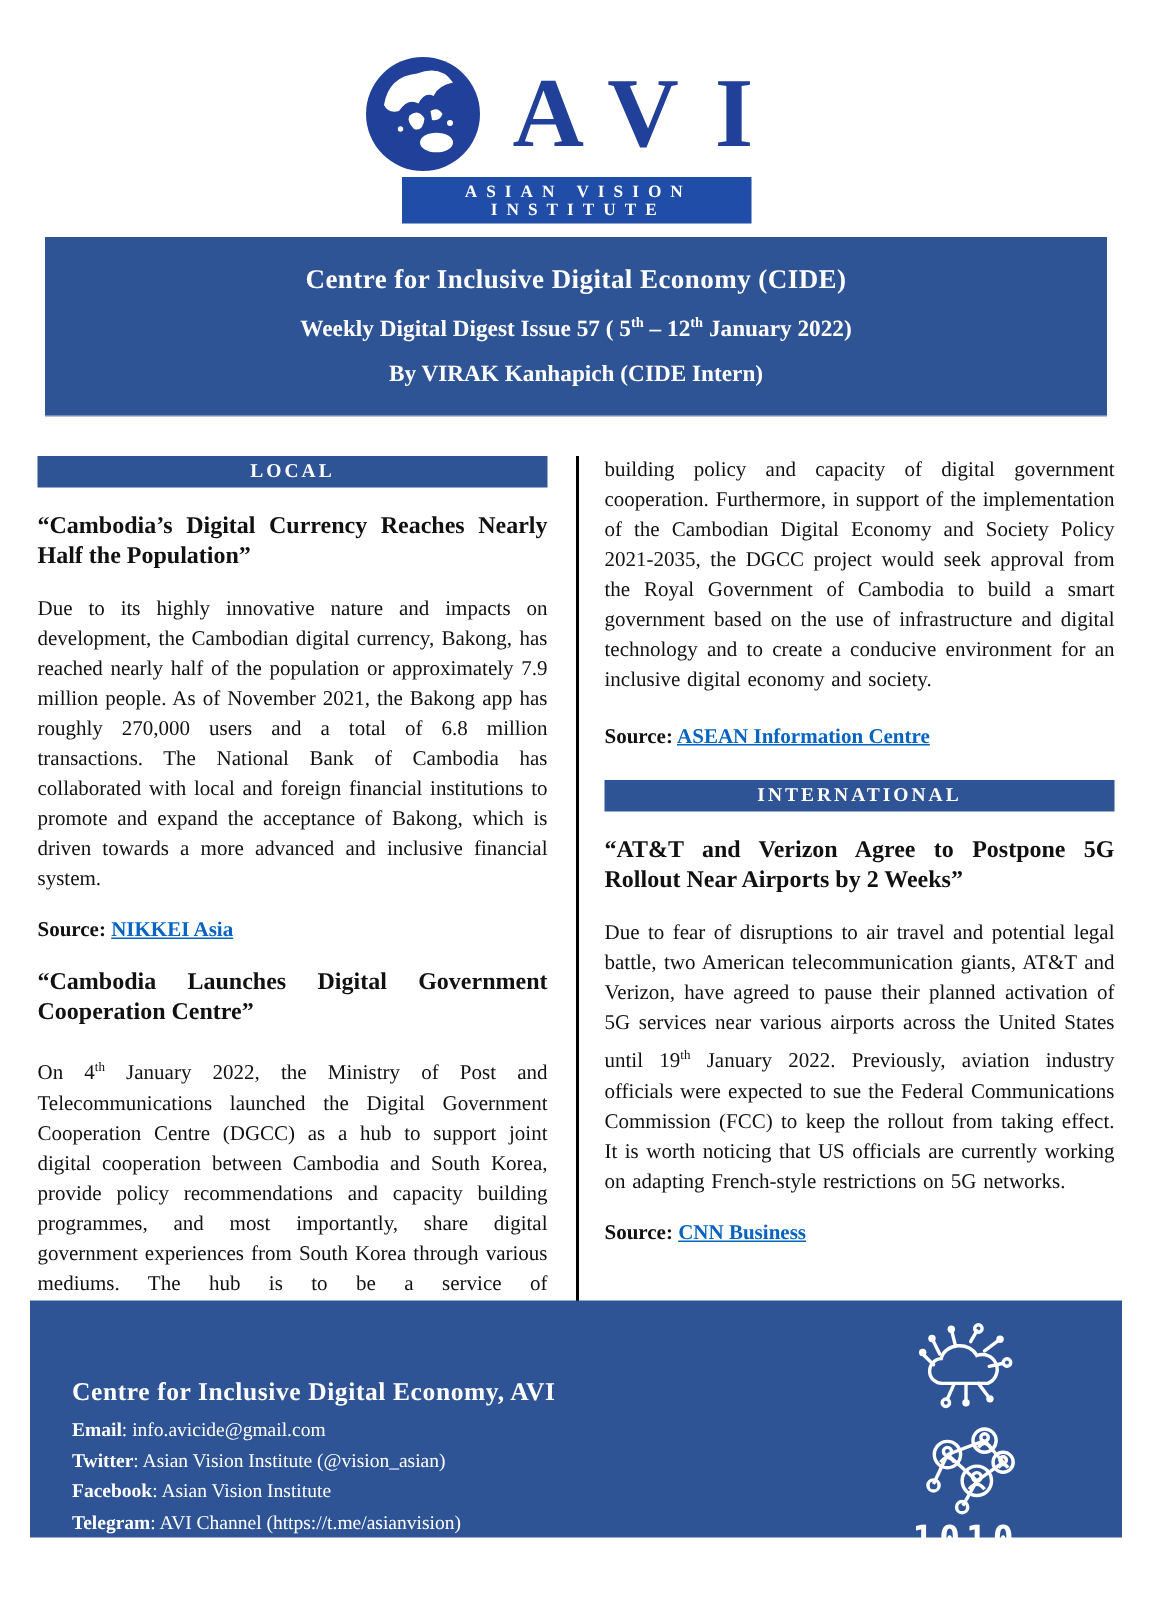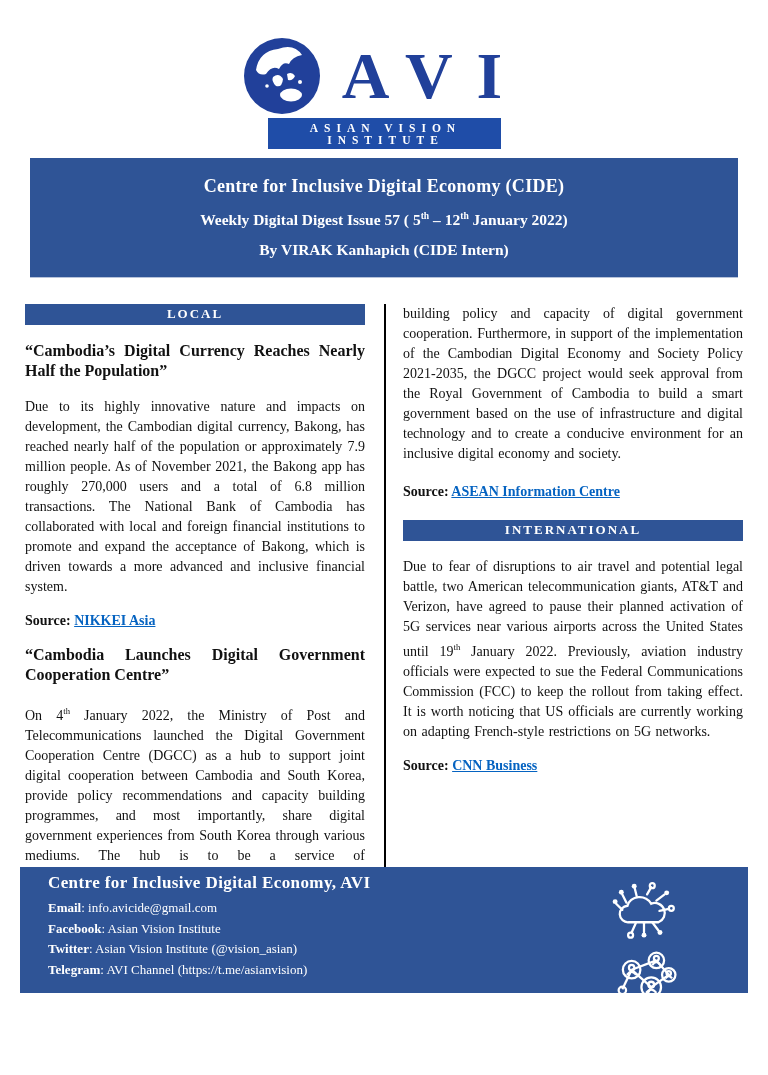--- a/index.html
+++ b/index.html
@@ -82,25 +82,25 @@
   .body-text.flow-continues { text-align-last: justify; }
   .source-line { font-size: 14px; font-weight: bold; margin-bottom: 16px; }
   .source-line a, .src-link {
     color: #0563C1; text-decoration: underline; font-weight: bold; cursor: pointer;
   }
 
   
   .footer {
     position: absolute;
     left: 20px; top: 867px;
-    width: 728px; height: 126px;
+    width: 728px; height: 158px;
     background: #2F5496;
     color: #fff;
     display: flex;
-    align-items: flex-start;
+    align-items: flex-end;
   }
   .footer-text { flex: 1; padding: 6px 0 0 28px; }
   .footer-title { font-size: 17px; font-weight: bold; letter-spacing: .4px; margin-bottom: 5px; }
   .contact-line { font-size: 13px; line-height: 20.5px; }
   .contact-line .lbl { font-weight: bold; }
   .footer-icons {
     width: 190px; height: 100%;
     display: grid;
     grid-template-columns: 1fr;
     grid-template-rows: 1fr 1fr;
@@ -159,34 +159,35 @@
 
   <div class="divider"></div>
 
   <div class="col col-right">
     <p class="body-text" style="margin-bottom:20px;">building policy and capacity of digital government cooperation. Furthermore, in support of the implementation of the Cambodian Digital Economy and Society Policy 2021-2035, the DGCC project would seek approval from the Royal Government of Cambodia to build a smart government based on the use of infrastructure and digital technology and to create a conducive environment for an inclusive digital economy and society.</p>
 
     <div class="source-line" style="margin-bottom:20px;"><span>Source: </span><span class="src-link">ASEAN Information Centre</span></div>
 
     <div class="section-bar">INTERNATIONAL</div>
 
+    <div class="article-title">“AT&amp;T and Verizon Agree to Postpone 5G Rollout Near Airports by 2 Weeks”</div>
 
     <p class="body-text"><span>Due to fear of disruptions to air travel and potential legal battle, two American telecommunication giants, AT&amp;T and Verizon, have agreed to pause their planned activation of 5G services near various airports across the United States until 19</span><span class="sup">th</span><span> January 2022. Previously, aviation industry officials were expected to sue the Federal Communications Commission (FCC) to keep the rollout from taking effect. It is worth noticing that US officials are currently working on adapting French-style restrictions on 5G networks.</span></p>
 
     <div class="source-line"><span>Source: </span><span class="src-link">CNN Business</span></div>
   </div>
 
 </div>
 
 <div class="footer">
   <div class="footer-text">
     <div class="footer-title">Centre for Inclusive Digital Economy, AVI</div>
     <div class="contact-line"><span class="lbl">Email</span><span>: info.avicide@gmail.com</span></div>
+    <div class="contact-line"><span class="lbl">Twitter</span><span>: Asian Vision Institute (@vision_asian)</span></div>
     <div class="contact-line"><span class="lbl">Facebook</span><span>: Asian Vision Institute</span></div>
-    <div class="contact-line"><span class="lbl">Twitter</span><span>: Asian Vision Institute (@vision_asian)</span></div>
     <div class="contact-line"><span class="lbl">Telegram</span><span>: AVI Channel (https://t.me/asianvision)</span></div>
   </div>
 
   <div class="footer-icons">
     <svg class="f-icon" viewBox="0 0 64 64" fill="none" stroke="#fff" stroke-width="2.2" stroke-linecap="round">
       <path d="M17 40 a8 8 0 0 1 -1 -16 a12 10 0 0 1 23 -2 a8 8 0 0 1 7 18 z"></path>
       <line x1="11" y1="28" x2="5" y2="22"></line>
         <circle cx="4" cy="20" r="2.4" fill="#fff" stroke="none"></circle>
       <line x1="15" y1="21" x2="11" y2="13"></line>
         <circle cx="10" cy="11" r="2.4" fill="#fff" stroke="none"></circle>

